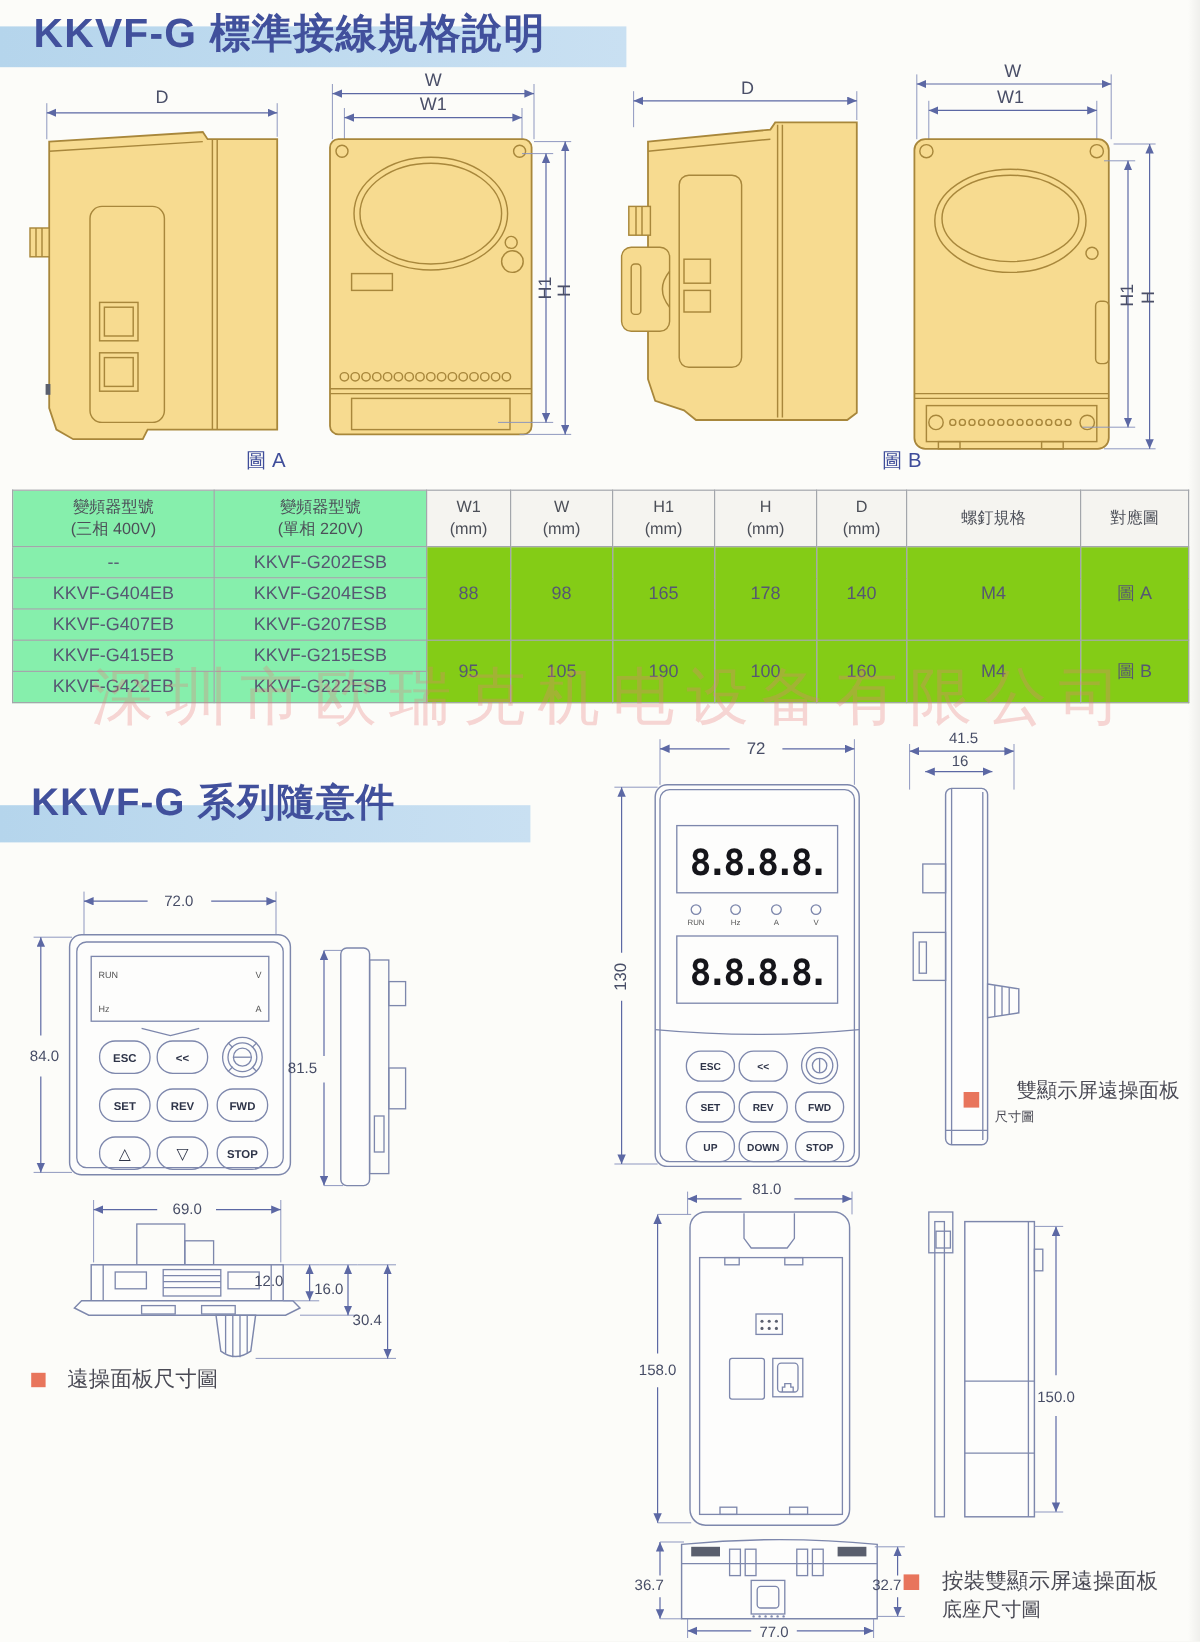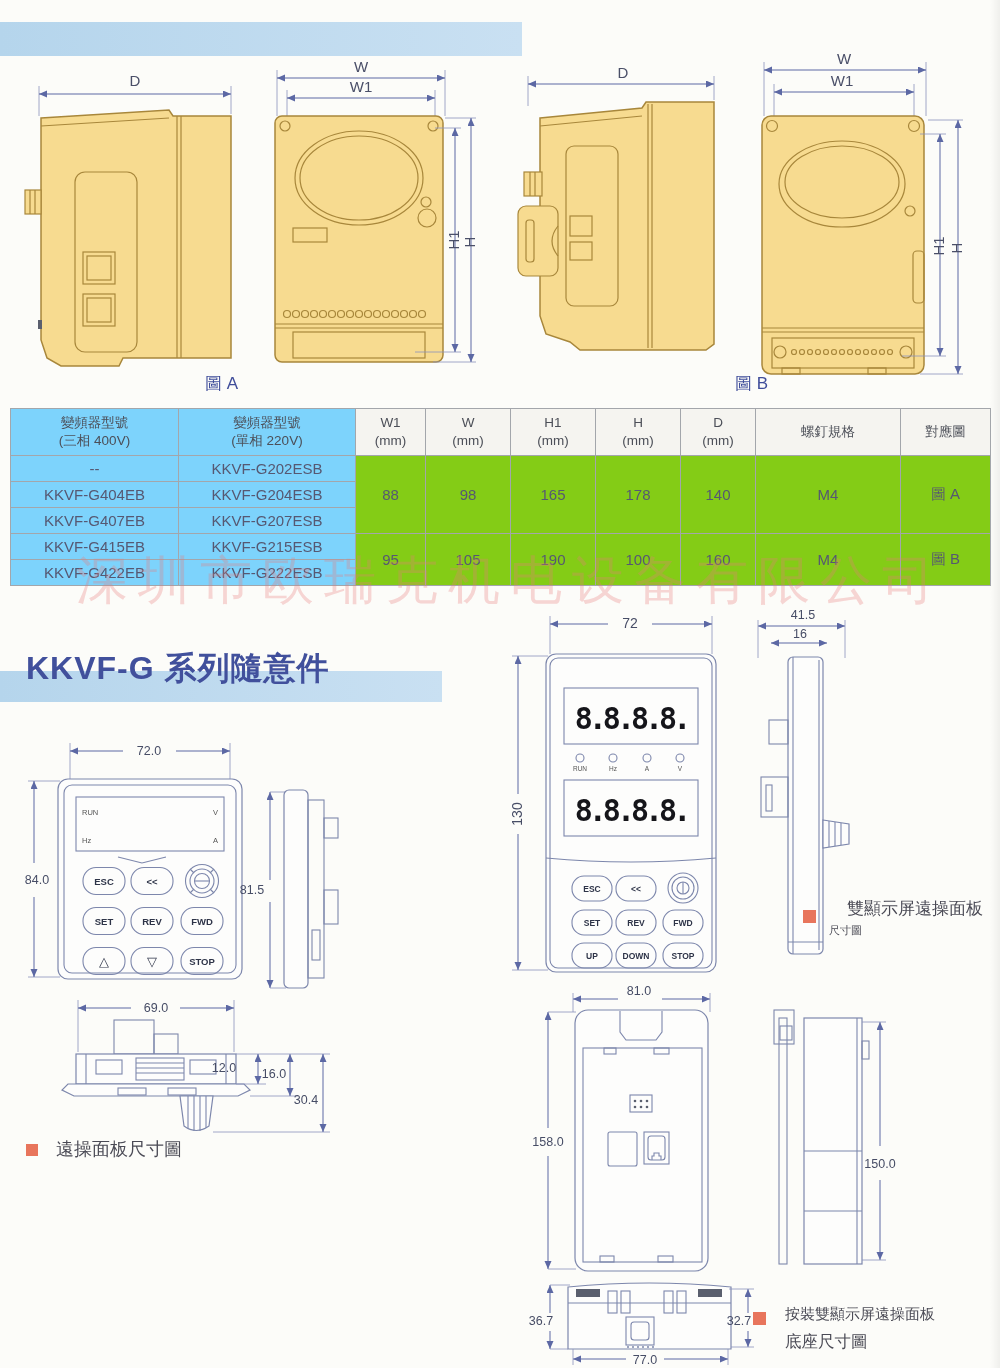--- a/index.html
+++ b/index.html
@@ -31,36 +31,37 @@
 .seg { font-family:"DejaVu Sans Mono",monospace; font-size:30px; font-weight:bold;
   letter-spacing:-4px; fill:#15151a; text-anchor:middle; }
 .led { font-size:6.5px; fill:#555; text-anchor:middle; }
 .disp { font-size:7.5px; fill:#555; }
 .dkfill { fill:#5a5f6e; stroke:none; }
 
 .spec { position:absolute; left:10px; top:408px; width:980px; border-collapse:collapse; table-layout:fixed; z-index:3; }
 .spec th, .spec td { border:1px solid #a3a6ab; text-align:center; vertical-align:middle; }
 .spec th { height:47px; font-size:13.5px; font-weight:normal; color:#4c4f58; background:#f5f4f0; line-height:1.3; }
 .spec td { height:26px; font-size:15px; color:#565872; background:#84cc16; }
-.spec .cream { background:#7dd3fc; }
+.spec .cream { background:#86efac; }
 
 .bullet { position:absolute; background:#e8755c; z-index:5; }
 .caption { position:absolute; color:#4a4a55; z-index:5; white-space:nowrap; }
 #footer-note { position:absolute; left:36px; top:1322px; font-size:18px; color:#e87d92; z-index:5; white-space:nowrap; }
 #wm-company { position:absolute; left:76px; top:546px; font-size:52px; font-weight:normal; letter-spacing:10px;
   color:rgba(233,122,122,0.30); z-index:6; white-space:nowrap; }
 #wm-site { position:absolute; left:545px; top:1200px; font-size:74px; letter-spacing:3px;
   color:rgba(186,186,186,0.42); z-index:6; white-space:nowrap; }
 </style>
 </head>
 <body>
 
 <div class="page">
 
   <div class="band" id="band1"></div>
+  <div class="sec-title" id="title1">KKVF-G 標準接線規格說明</div>
 
   <svg style="left:25px; top:72px;" width="220" height="305" viewBox="0 0 220 305">
     <defs>
       <marker id="ah" orient="auto-start-reverse" markerWidth="9" markerHeight="8" refX="8" refY="3.5" markerUnits="userSpaceOnUse">
         <path d="M0,0 L8,3.5 L0,7 Z" fill="#5c68a4"></path>
       </marker>
     </defs>
     <g>
       <line class="ext" x1="14" y1="14" x2="14" y2="44"></line>
       <line class="ext" x1="206" y1="14" x2="206" y2="42"></line>
@@ -630,17 +631,17 @@
     <g>
       <line class="dimln" x1="57" y1="82" x2="110" y2="82" marker-start="url(#ah)"></line>
       <line class="dimln" x1="148" y1="82" x2="212" y2="82" marker-end="url(#ah)"></line>
       <text class="dimtxt" x="129" y="87" text-anchor="middle">77.0</text>
       <line class="ext" x1="57" y1="72" x2="57" y2="88"></line>
       <line class="ext" x1="212" y1="72" x2="212" y2="88"></line>
     </g>
   </svg>
 
   <div class="bullet" style="left:753px; top:1312px; width:13px; height:13px;"></div>
-  <div class="caption" style="left:785px; top:1305px; font-size:15px;font-family:Liberation Mono, monospace;">按裝雙顯示屏遠操面板</div>
+  <div class="caption" style="left:785px; top:1305px; font-size:18px;font-family:Liberation Mono, monospace;">按裝雙顯示屏遠操面板</div>
   <div class="caption" style="left:785px; top:1331px; font-size:16.5px;">底座尺寸圖</div>
 
 
 </div>
 
 </body></html>

